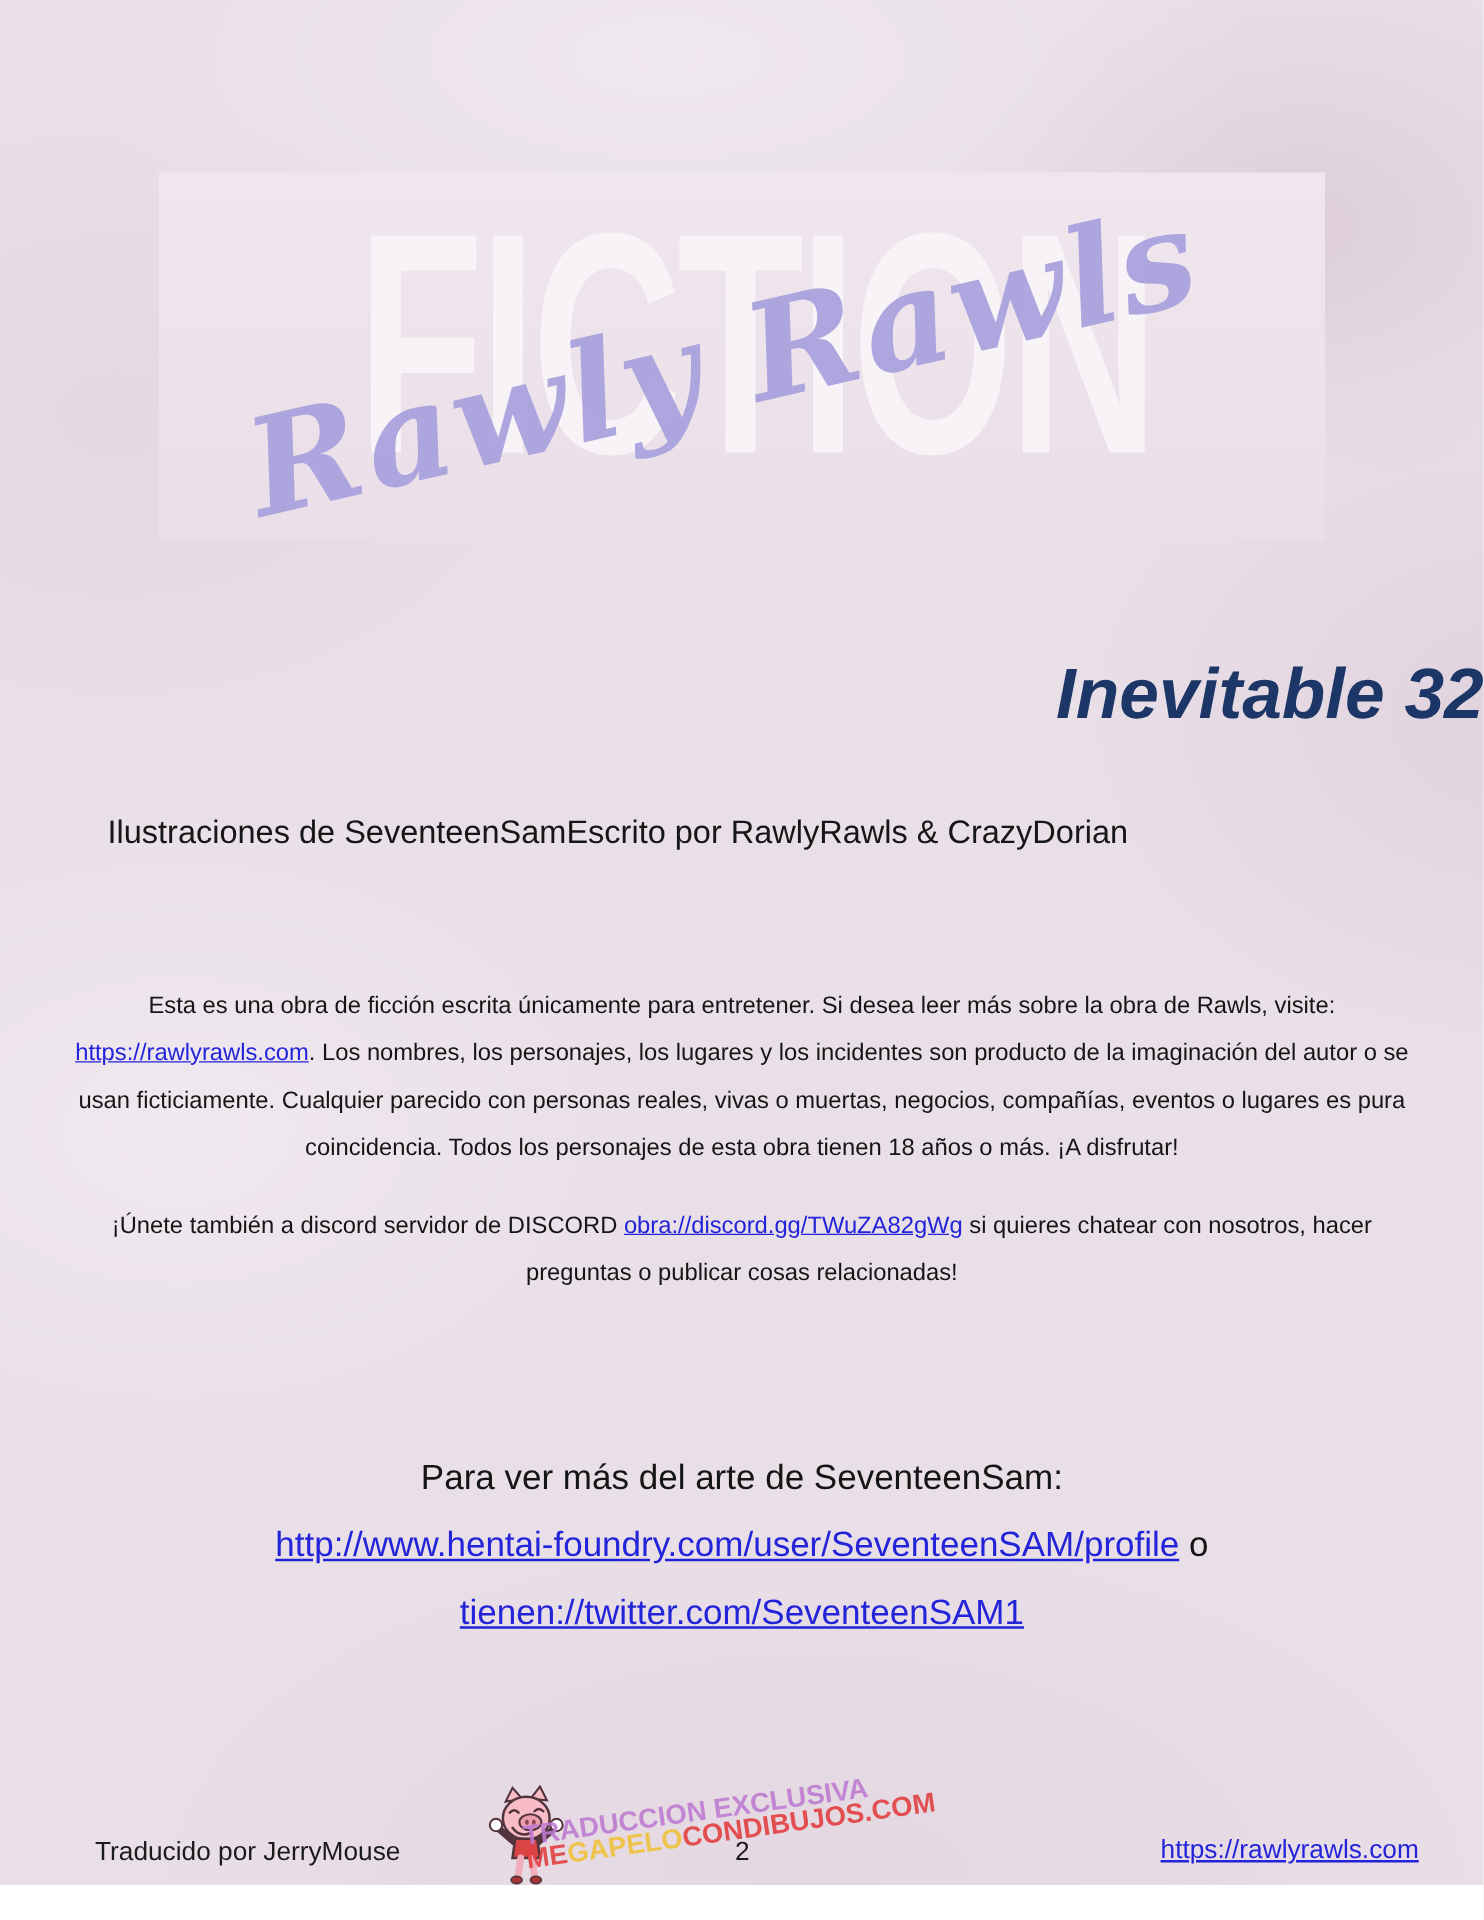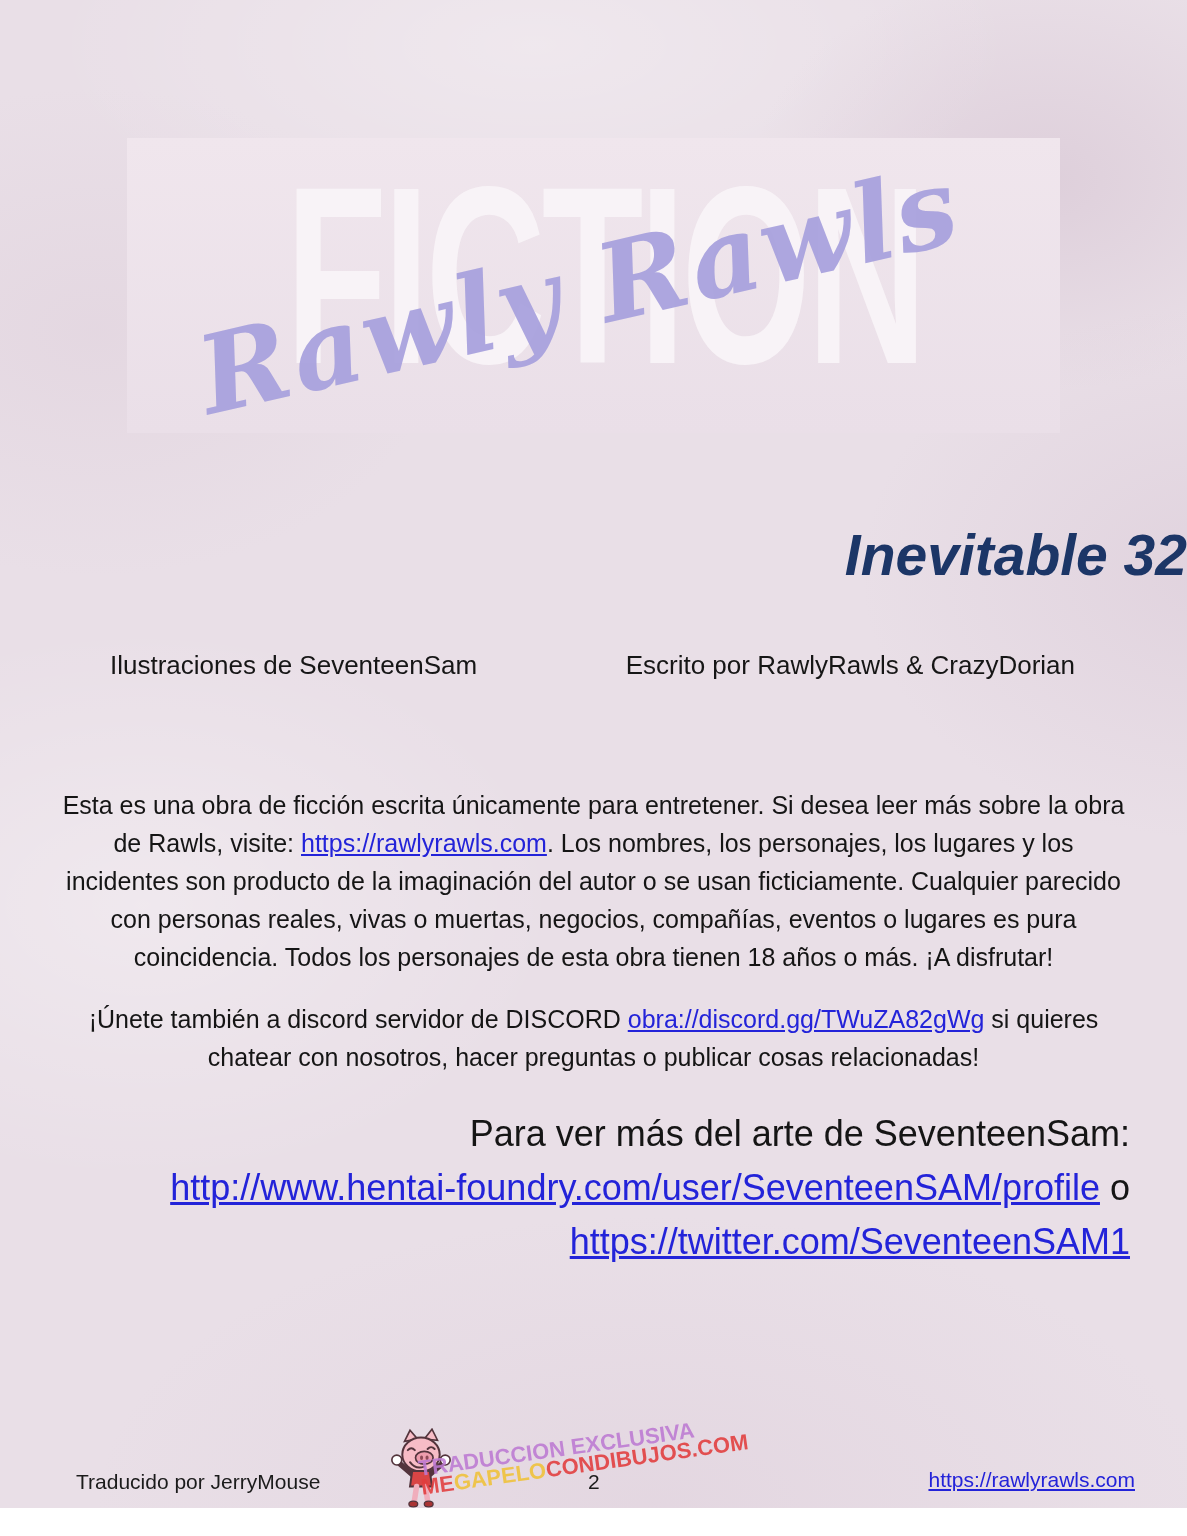--- a/index.html
+++ b/index.html
@@ -45,38 +45,38 @@
   }
   
   .title{
     position:absolute;left:0;top:522px;width:100%;
     text-align:right;
     font-size:57px;font-weight:700;font-style:italic;
     color:#1c3667;letter-spacing:0;
   }
   .byline{
     position:absolute;left:0;top:650px;width:100%;
-    display:flex;justify-content:space-between;
-    padding:0 112px 0 110px;box-sizing:border-box;
+    display:flex;justify-content:flex-start;
+    padding:0 112px 0 86px;box-sizing:border-box;
     font-size:26px;color:#161616;
   }
   
   .content{
     position:absolute;left:57px;top:786px;width:1073px;
-    font-size:25px;line-height:38px;text-align:center;color:#151515;
+    font-size:19px;line-height:38px;text-align:center;color:#151515;
   }
   .content p{margin:0;}
   .content p + p{margin-top:24px;}
   a.link{
     color:#2323d9;text-decoration:underline;cursor:pointer;
   }
   
   .art{
-    position:absolute;left:57px;top:1120px;width:1073px;
-    text-align:right;font-size:36px;line-height:28px;color:#151515;
+    position:absolute;left:57px;top:1168px;width:1073px;
+    text-align:center;font-size:28px;line-height:28px;color:#151515;
   }
   .art .row{margin-bottom:26px;}
   
   .footer-left{
     position:absolute;left:57px;top:1470px;font-size:21px;color:#1b1b1b;margin-left:19px;
   }
   .footer-page{
     position:absolute;left:588px;top:1470px;font-size:21px;color:#1b1b1b;
   }
   .footer-right{
@@ -117,21 +117,21 @@
   </div>
 
   <div class="content">
     <p><span>Esta es una obra de ficción escrita únicamente para entretener. Si desea leer más sobre la obra de Rawls, visite: </span><a class="link">https://rawlyrawls.com</a><span>. Los nombres, los personajes, los lugares y los incidentes son producto de la imaginación del autor o se usan ficticiamente. Cualquier parecido con personas reales, vivas o muertas, negocios, compañías, eventos o lugares es pura coincidencia. Todos los personajes de esta obra tienen 18 años o más. ¡A disfrutar!</span></p>
     <p><span>¡Únete también a discord servidor de DISCORD </span><a class="link">obra://discord.gg/TWuZA82gWg</a><span> si quieres chatear con nosotros, hacer preguntas o publicar cosas relacionadas!</span></p>
   </div>
 
   <div class="art">
     <div class="row">Para ver más del arte de SeventeenSam:</div>
     <div class="row"><a class="link">http://www.hentai-foundry.com/user/SeventeenSAM/profile</a><span> o</span></div>
-    <div class="row"><a class="link">https://twitter.com/SeventeenSAM1</a></div>
+    <div class="row"><a class="link">tienen://twitter.com/SeventeenSAM1</a></div>
   </div>
 
   <div class="footer-left">Traducido por JerryMouse</div>
 
   <div class="watermark">
     <svg class="pig" viewBox="0 0 60 78" xmlns="http://www.w3.org/2000/svg">
 
       <path d="M22 42 L8 30" stroke="#53343c" stroke-width="5" stroke-linecap="round"></path>
       <path d="M38 42 L52 30" stroke="#53343c" stroke-width="5" stroke-linecap="round"></path>
       <circle cx="8" cy="29" r="4.5" fill="#ffffff" stroke="#53343c" stroke-width="1.5"></circle>

